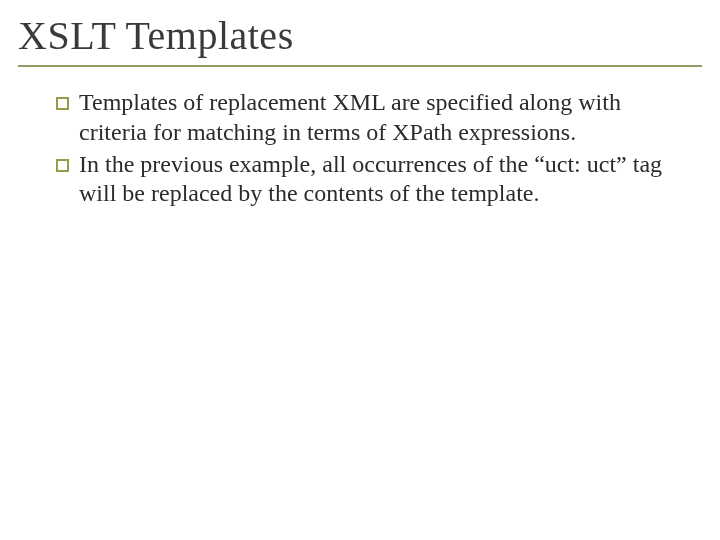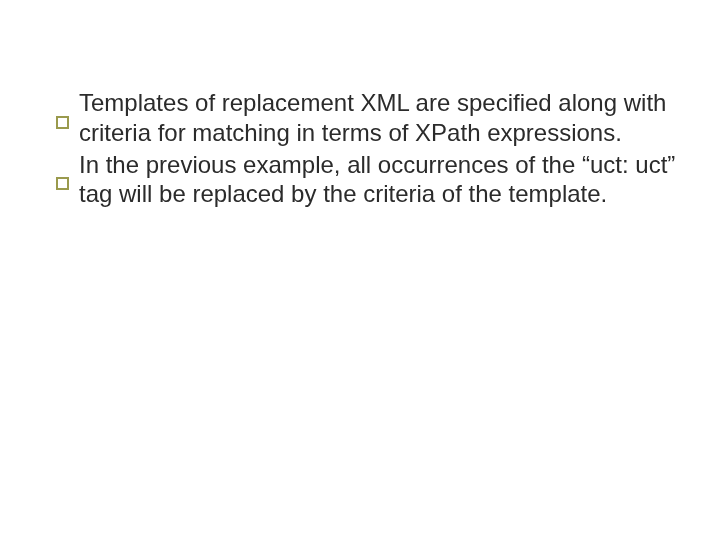--- a/index.html
+++ b/index.html
@@ -37,22 +37,23 @@
     width: 100%;
   }
   .body {
     position: absolute;
     left: 56px;
     top: 88px;
     right: 28px;
   }
   .item {
     display: flex;
-    align-items: center;
+    align-items: flex-start;
     margin-bottom: 2px;
+    font-family: Liberation Serif, serif;
   }
   .bullet {
     flex: 0 0 auto;
     width: 13px;
     height: 13px;
     border: 2px solid #9a9a4d;
     box-sizing: border-box;
     margin-top: 9px;
     margin-right: 10px;
     background: transparent;
@@ -62,29 +63,33 @@
     font-size: 24px;
     line-height: 1.24;
     color: #2b2b2b;
   }
 </style>
 </head>
 <body>
 
 <div class="slide">
 
+  <div class="title-wrap">
+    <h1 class="title">XSLT Templates</h1>
+    <div class="rule"></div>
+  </div>
 
   <div class="body">
 
     <div class="item">
       <div class="bullet"></div>
       <div class="text">Templates of replacement XML are specified along with criteria for matching in terms of XPath expressions.</div>
     </div>
 
 
     <div class="item">
       <div class="bullet"></div>
-      <div class="text">In the previous example, all occurrences of the “uct: uct” tag will be replaced by the criteria of the template.</div>
+      <div class="text">In the previous example, all occurrences of the “uct: uct” tag will be replaced by the contents of the template.</div>
     </div>
 
   </div>
 
 </div>
 
 </body></html>

